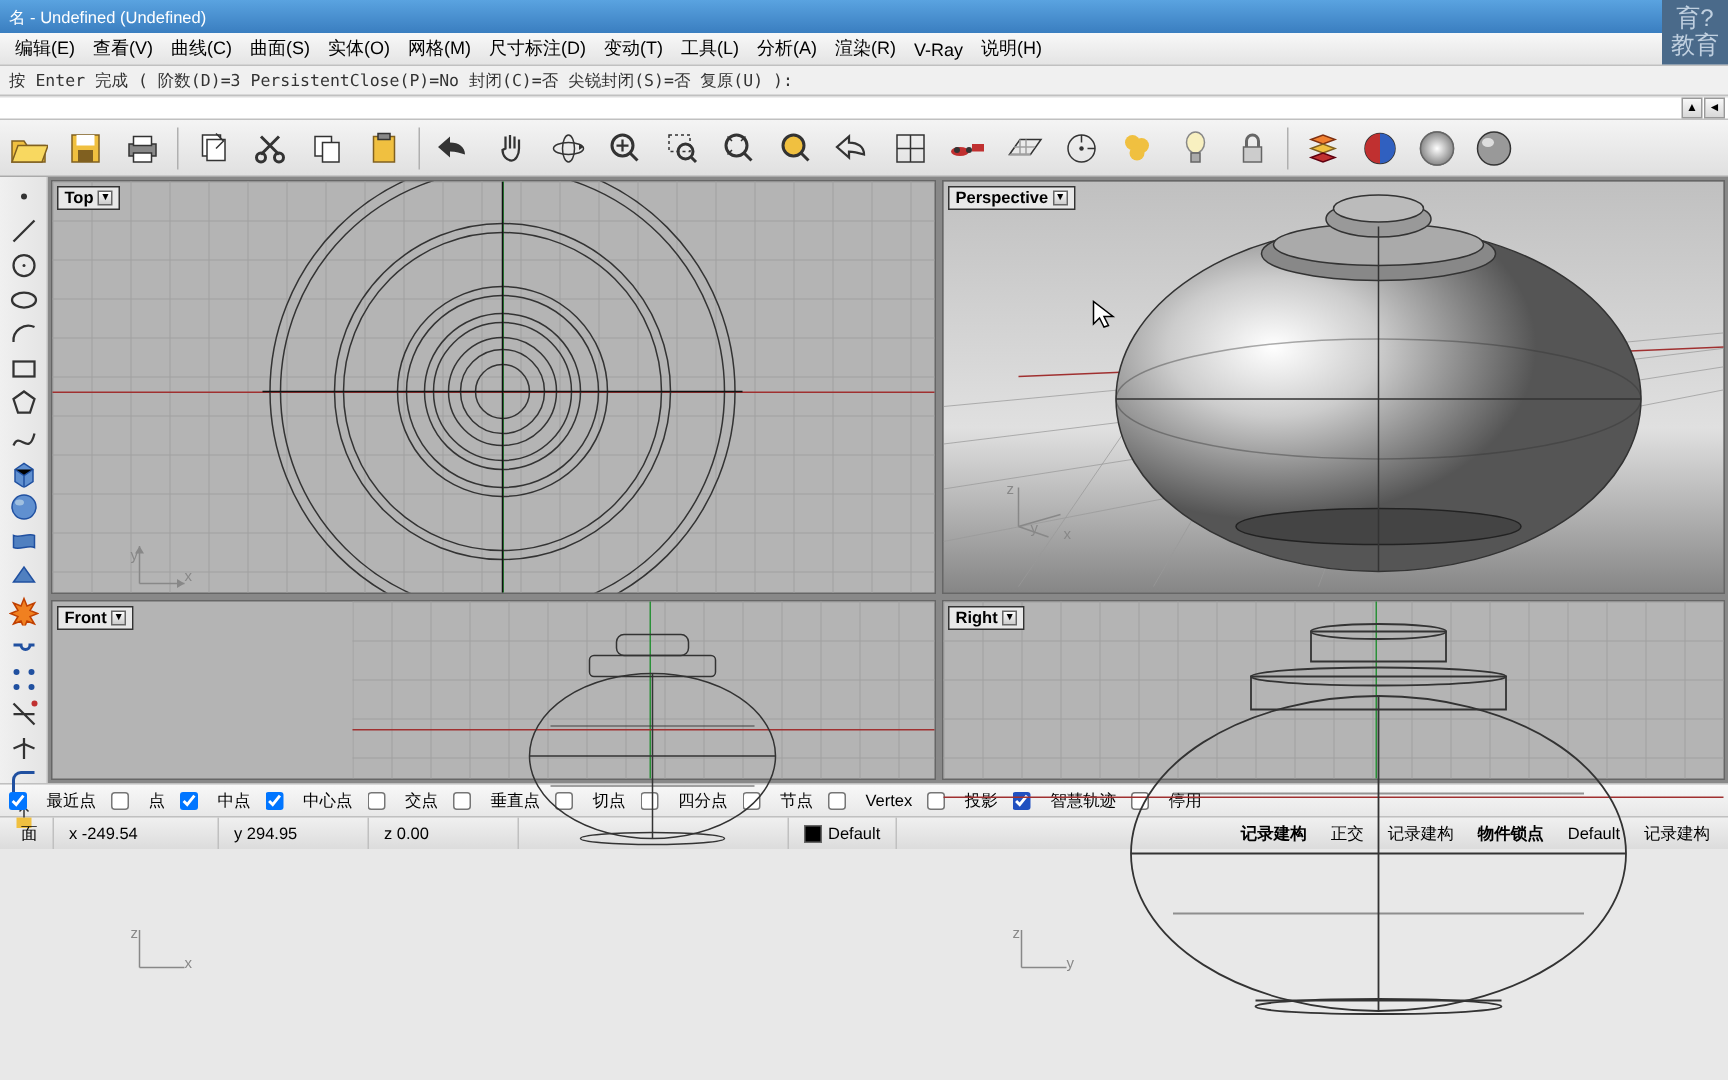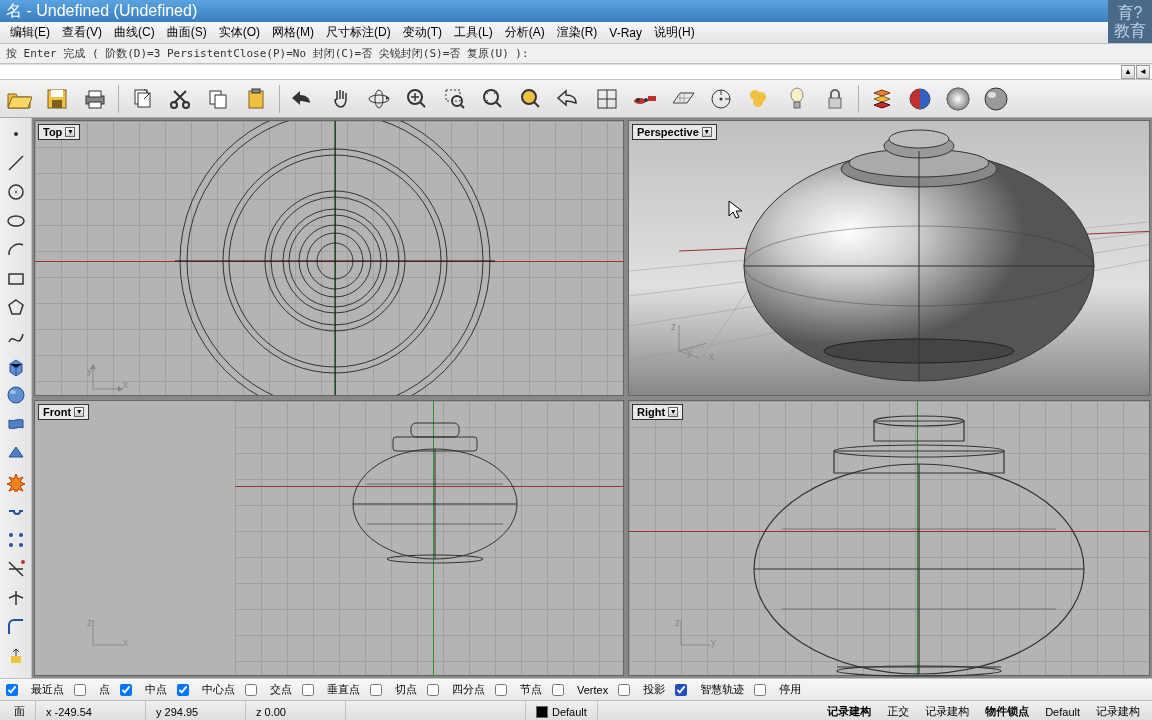--- a/index.html
+++ b/index.html
@@ -1,38 +1,38 @@
 <!DOCTYPE html>
 <html><head>
 <meta charset="utf-8">
 <style>
 * { margin: 0; padding: 0; box-sizing: border-box; }
 body { font-family: "Microsoft YaHei", Arial, sans-serif; font-size: 12px; background: #e8e8e8; overflow: hidden; width: 1152px; height: 720px; position: relative; }
 
 
-.titlebar { background: linear-gradient(#5aa3e0, #3a7ec0); height: 22px; display: flex; align-items: center; padding: 0 6px; color: white; font-size: 16px; text-align: right; }
+.titlebar { background: linear-gradient(#5aa3e0, #3a7ec0); height: 22px; display: flex; align-items: center; padding: 0 6px; color: white; font-size: 11px; text-align: right; }
 .watermark { position: absolute; right: 0; top: 0; background: #4a6a8a; color: #c0d0e0; padding: 4px 6px; font-size: 16px; line-height: 1.1; text-align: center; z-index: 100; }
 
 
 .menubar { background: linear-gradient(#f8f8f8, #e4e4e4); height: 22px; display: flex; align-items: center; padding: 0 4px; border-bottom: 1px solid #c0c0c0; }
 .menu-item { padding: 2px 6px; cursor: pointer; font-size: 12px; }
 
 
 .cmdbar { background: #f0f0f0; height: 20px; display: flex; align-items: center; padding: 0 6px; font-size: 11px; font-family: "SimSun", monospace; border-bottom: 1px solid #c0c0c0; color: #333; }
 .cmdline2 { background: #fff; height: 16px; border-top: 1px solid #ddd; border-bottom: 1px solid #c0c0c0; position: relative; }
 .cmdline2 .arrows { position: absolute; right: 2px; top: 0; display: flex; gap: 1px; }
 .cmdline2 .arrow-btn { width: 14px; height: 14px; background: linear-gradient(#f8f8f8,#d8d8d8); border: 1px solid #999; font-size: 8px; text-align: center; line-height: 12px; cursor: pointer; }
 
 
 .toolbar { background: linear-gradient(#f4f4f4,#e0e0e0); height: 38px; display: flex; align-items: center; padding: 0 2px; border-bottom: 1px solid #aaa; gap: 4px; }
 .tool-btn { width: 34px; height: 32px; display: flex; align-items: center; justify-content: center; border: 1px solid transparent; cursor: pointer; border-radius: 3px; }
 .tool-sep { width: 1px; height: 28px; background: #b0b0b0; margin: 0 2px; }
 
 
-.main { display: flex; height: 560px; }
+.main { display: flex; height: 404px; }
 .left-tools { width: 32px; background: linear-gradient(to right,#f0f0f0,#e4e4e4); border-right: 1px solid #c0c0c0; display: flex; flex-direction: column; padding: 2px 0; gap: 1px; }
 .lt-btn { width: 28px; height: 28px; margin: 0 auto; display: flex; align-items: center; justify-content: center; cursor: pointer; border: 1px solid transparent; border-radius: 2px; }
 
 .viewports { flex: 1; display: grid; grid-template-columns: 590px 1fr; grid-template-rows: 276px 1fr; gap: 4px; background: #888; padding: 2px; }
 .viewport { background: #b4b4b4; position: relative; border: 1px solid #666; }
 .vp-label { position: absolute; top: 3px; left: 3px; background: #e8e8e8; border: 1px solid #333; padding: 1px 4px; font-size: 11px; font-weight: bold; display: flex; align-items: center; gap: 3px; z-index: 10; }
 .vp-label .dd { width: 10px; height: 10px; background: linear-gradient(#fff,#ccc); border: 1px solid #666; font-size: 7px; text-align: center; line-height: 8px; }
 
 
 .grid-bg { position: absolute; inset: 0; background-image:

